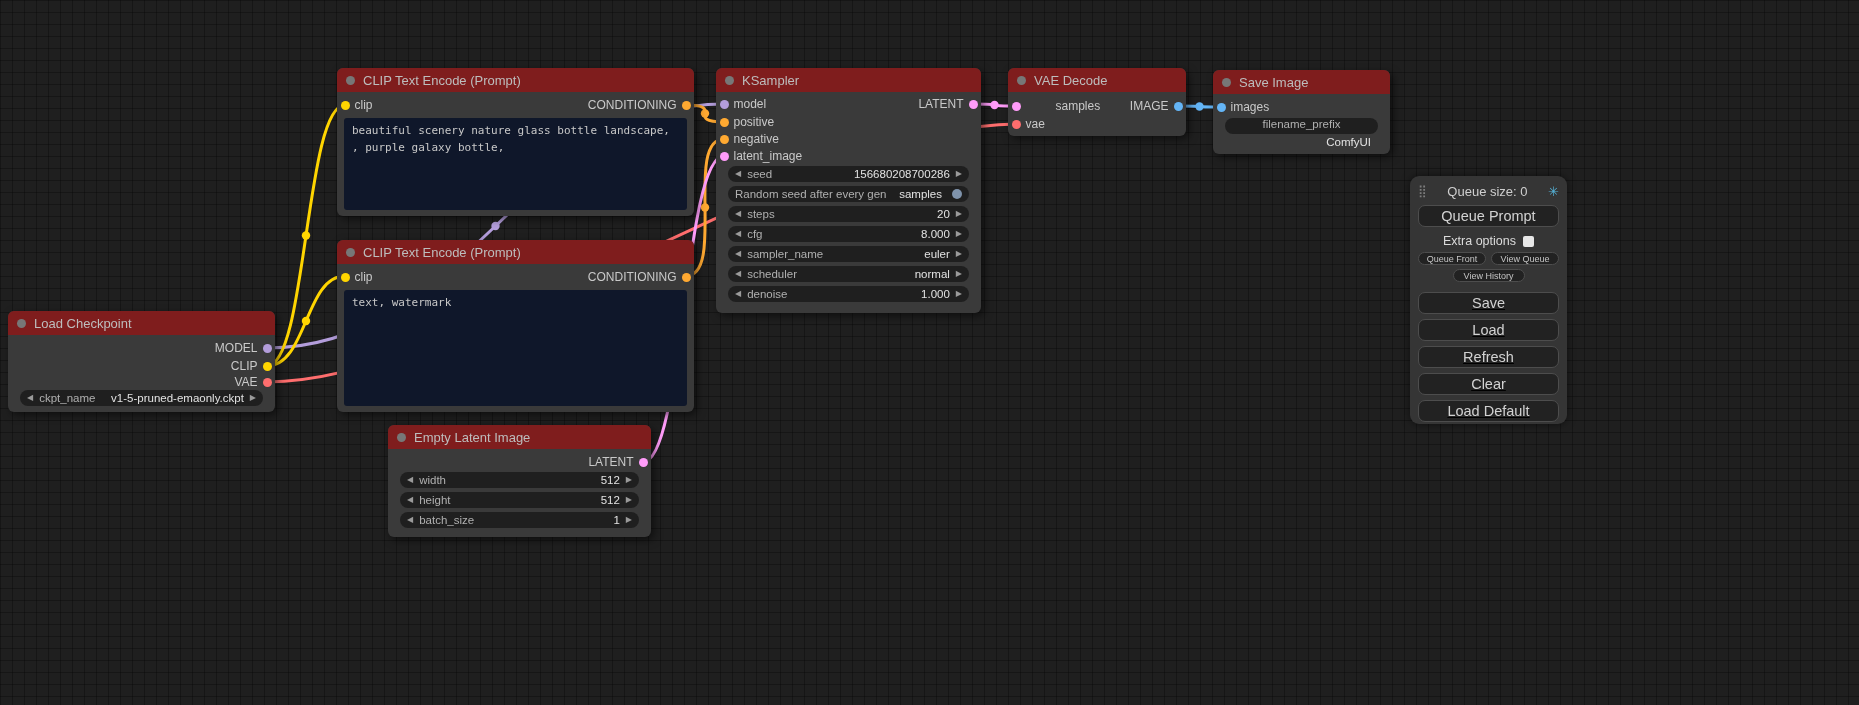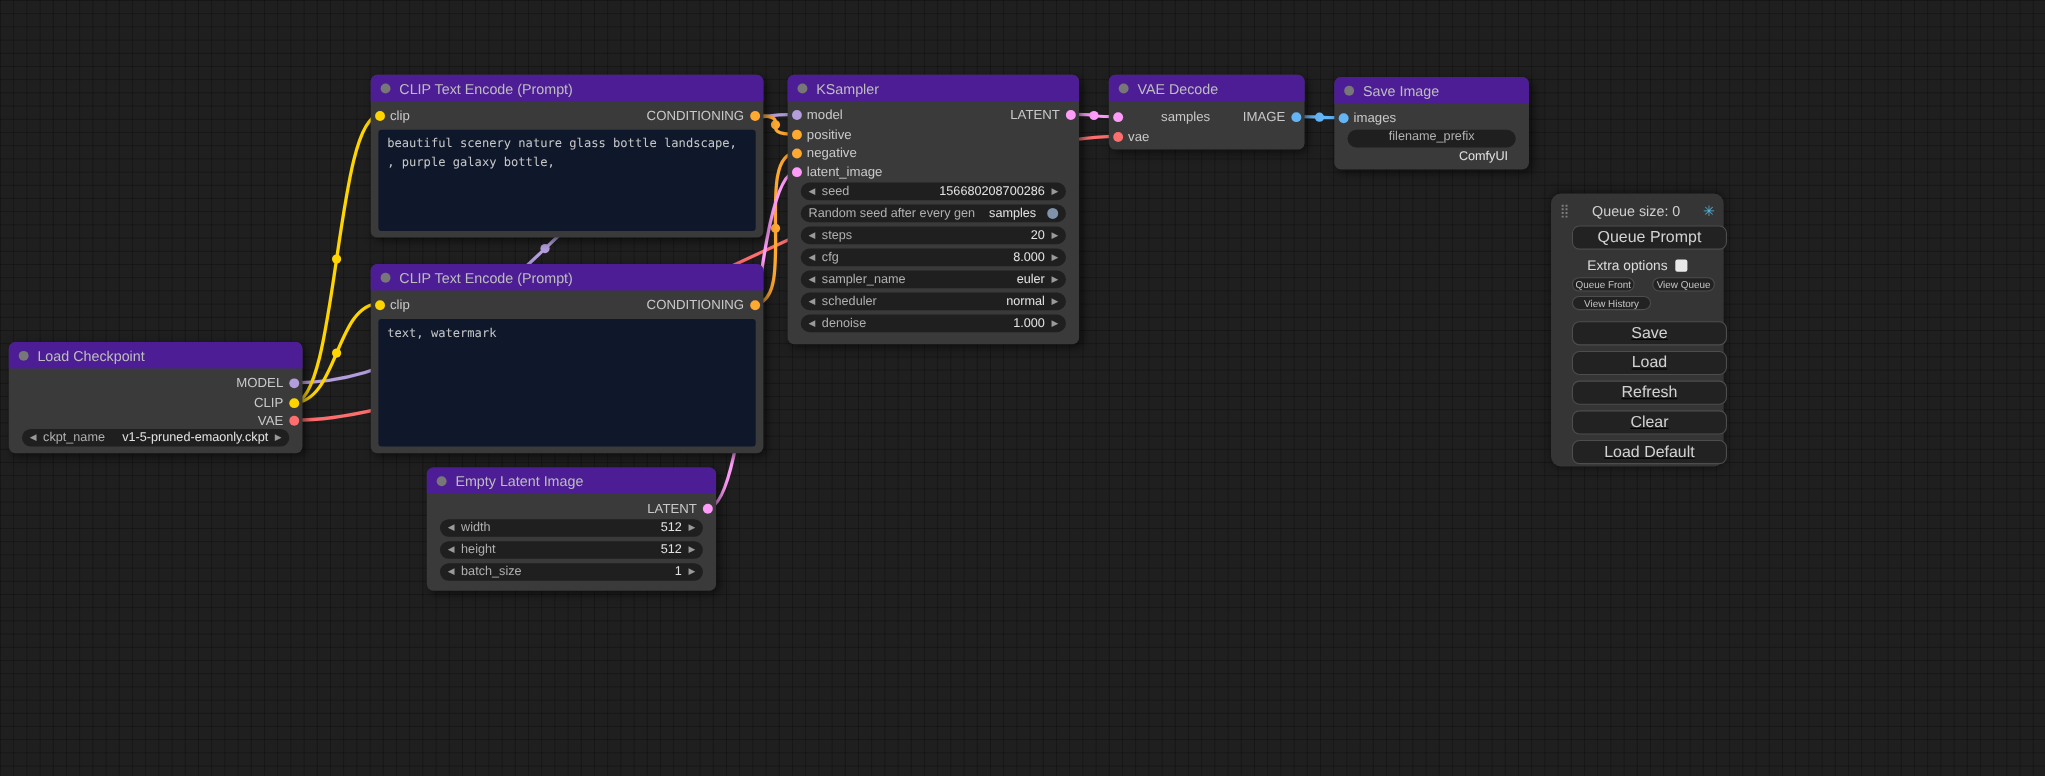--- a/index.html
+++ b/index.html
@@ -11,21 +11,21 @@
       linear-gradient(90deg, rgba(0,0,0,0.28) 1px, transparent 1px);
     background-size:12px 12px;
     font-family:"Liberation Sans", sans-serif;
   }
   #wires{position:absolute;left:0;top:0;z-index:1;}
   .node{
     position:absolute;z-index:2;background:#3a3a3a;border-radius:6px;
     box-shadow:3px 3px 9px rgba(0,0,0,0.55);
   }
   .ntitle{
-    height:24px;background:#4c1d95;border-radius:6px 6px 0 0;
+    height:24px;background:#7f1d1d;border-radius:6px 6px 0 0;
     display:flex;align-items:center;gap:8px;padding:0 9px;
     color:#bdbdbd;font-size:13px;white-space:nowrap;overflow:hidden;
   }
   .tdot{width:9px;height:9px;border-radius:50%;background:#777;flex:none;}
   .slot{position:absolute;height:18px;display:flex;align-items:center;gap:5px;
         color:#c9c9c9;font-size:12px;white-space:nowrap;}
   .slot.in{left:3.5px;}
   .slot.out{right:3.5px;}
   .port{width:9px;height:9px;border-radius:50%;flex:none;background:#888;}
   .p-MODEL{background:var(--c-MODEL);}
@@ -52,30 +52,30 @@
     position:absolute;left:1410px;top:176px;width:157px;height:248px;z-index:3;
     background:#353535;border-radius:9px;box-shadow:0 0 9px rgba(0,0,0,0.55);
     padding:6px 8px;box-sizing:border-box;
   }
   .qhead{display:flex;align-items:center;justify-content:space-between;color:#cfcfcf;
          font-size:13px;height:18px;}
   .qdrag{color:#7d7d7d;font-size:12px;cursor:move;}
   .qgear{color:var(--gear);font-size:13px;cursor:pointer;}
   .qbtn{
     display:block;background:#222;border:1px solid #4d4d4d;border-radius:7px;
-    color:#d2d2d2;font-family:inherit;cursor:pointer;text-align:center;margin-left:11px;
+    color:#d2d2d2;font-family:inherit;cursor:pointer;text-align:center;
   }
   .qbtn.big{width:100%;height:22px;font-size:14.5px;padding:0;}
   .qprompt{margin-top:5px;}
   .qextra{display:flex;align-items:center;justify-content:center;gap:7px;color:#dcdcdc;
           font-size:12.5px;margin-top:7px;height:14px;}
   .qcheck{width:11px;height:11px;background:#e8e8e8;border-radius:2px;display:inline-block;cursor:pointer;}
   .qrow{display:flex;gap:5px;margin-top:4px;}
   .qrow .qbtn.small{flex:1;height:13px;font-size:9px;line-height:10px;padding:0;border-radius:7px;color:#c5c5c5;}
-  .qrow.center{}
+  .qrow.center{justify-content:center;}
   .qrow.center .qbtn.small{flex:0 0 72px;}
   .qstack{margin-top:10px;display:flex;flex-direction:column;gap:5px;text-decoration:underline;}
 </style>
 </head>
 <body>
 
 <svg id="wires" width="1859" height="705">
     <path d="M 267 348 C 467 348, 524 104, 724 104" stroke="#B39DDB" stroke-width="3" fill="none" stroke-linecap="round"></path>
     <circle cx="495.5" cy="226" r="4.2" fill="#B39DDB"></circle>
     <path d="M 267 366 C 307 366, 305 105, 345 105" stroke="#FFD500" stroke-width="3" fill="none" stroke-linecap="round"></path>

